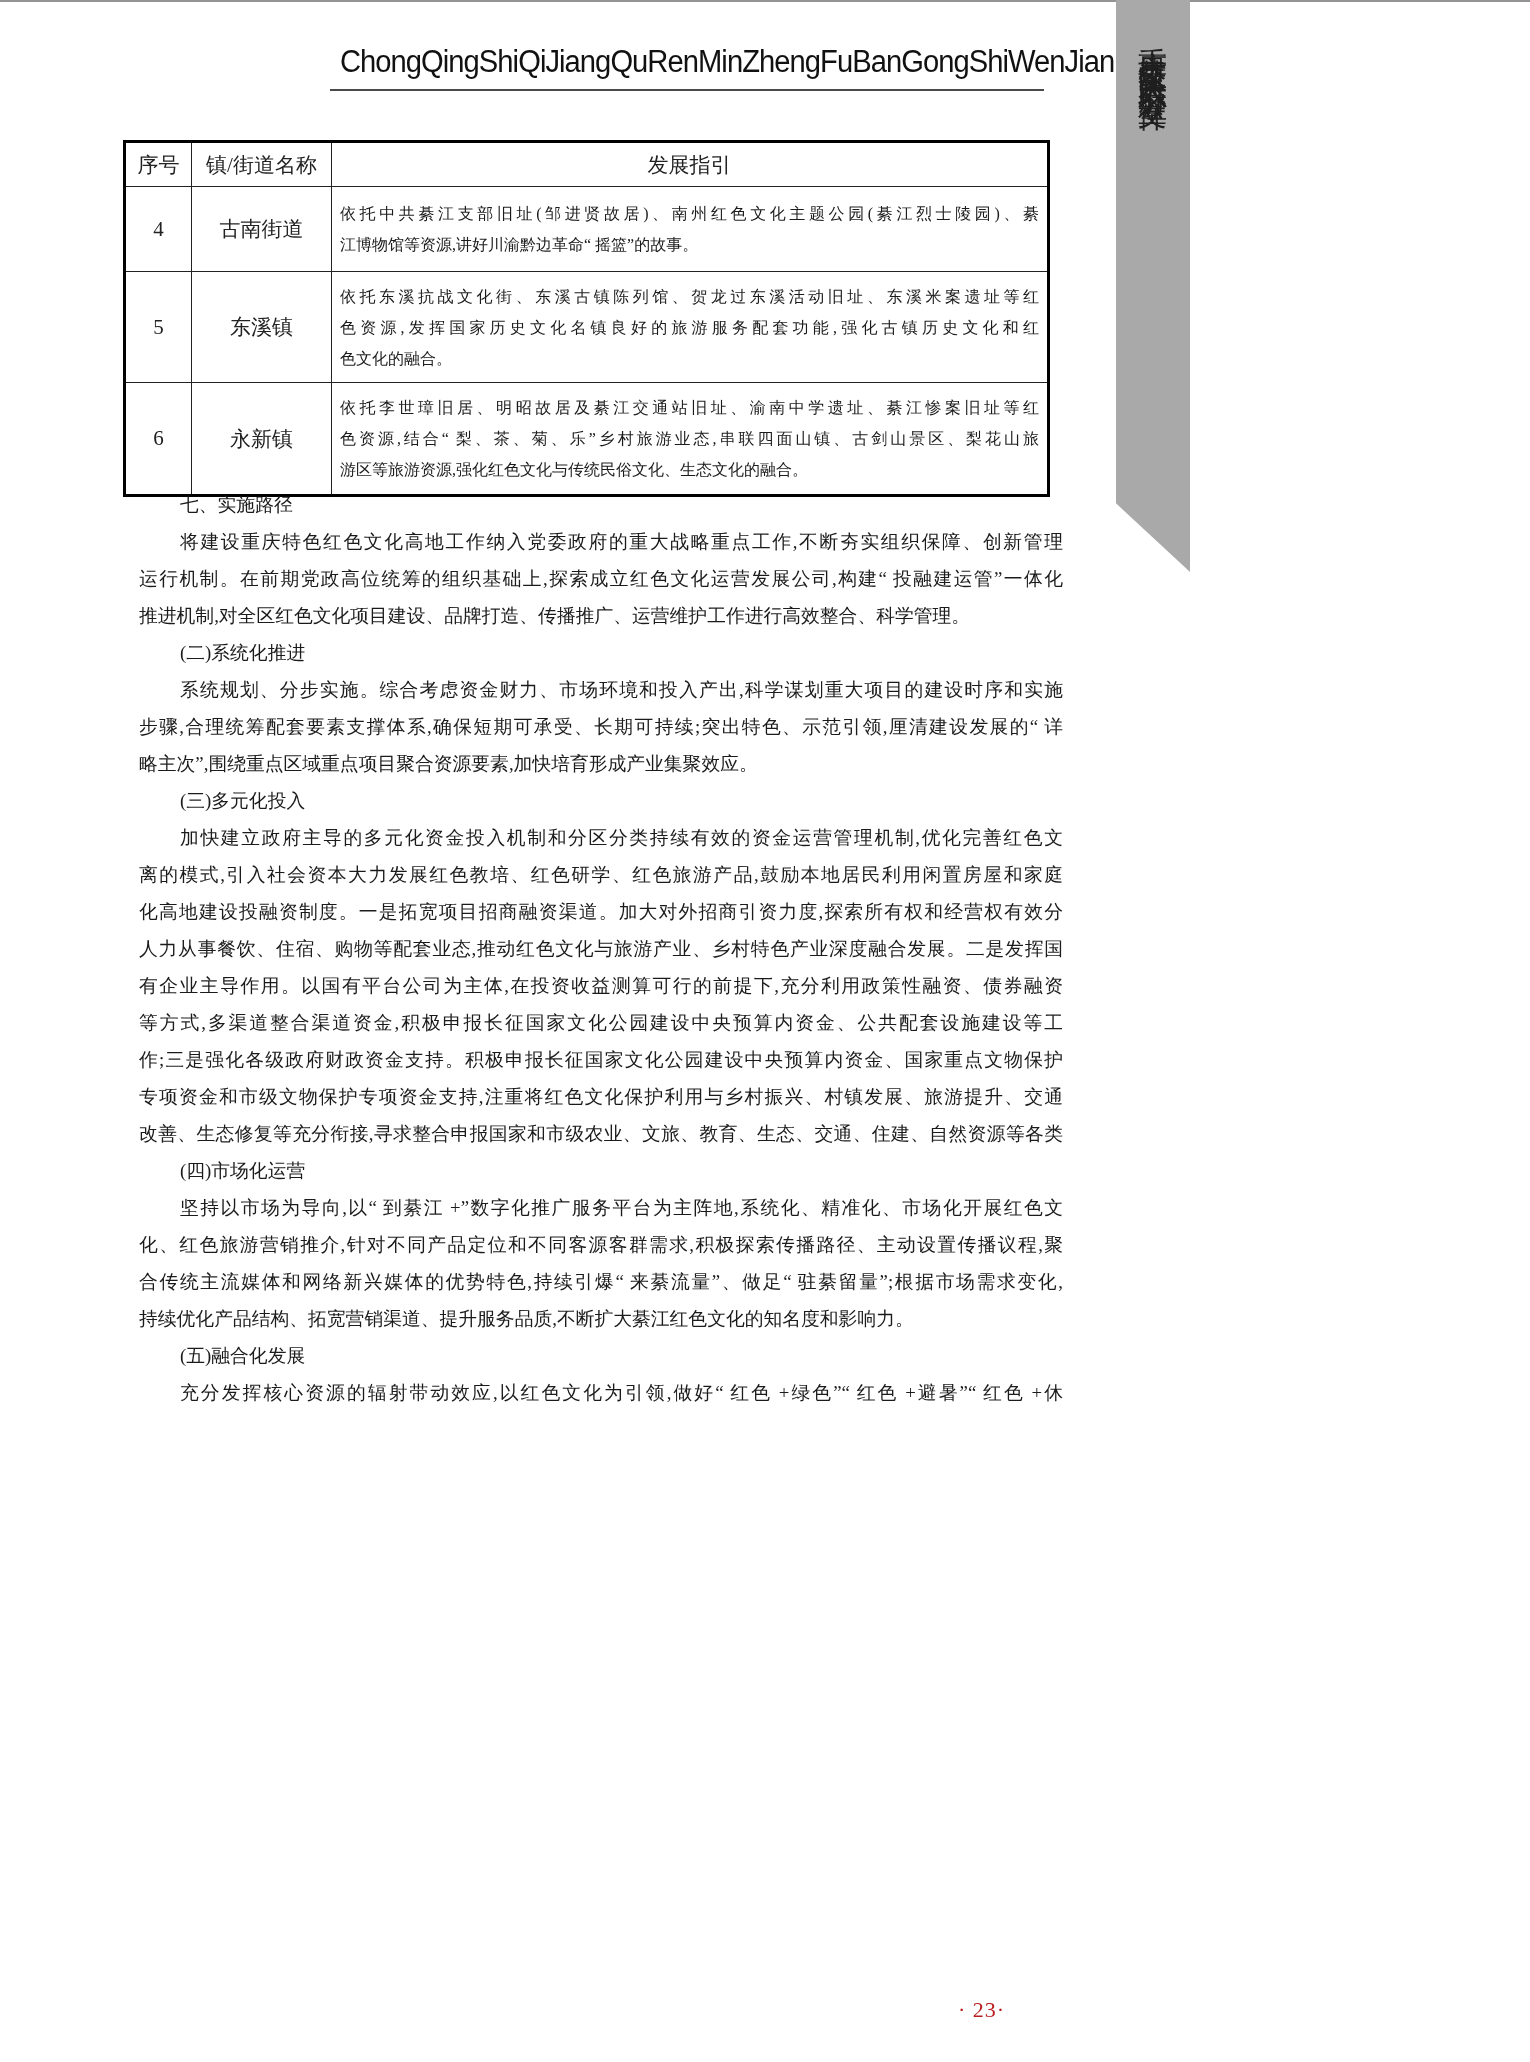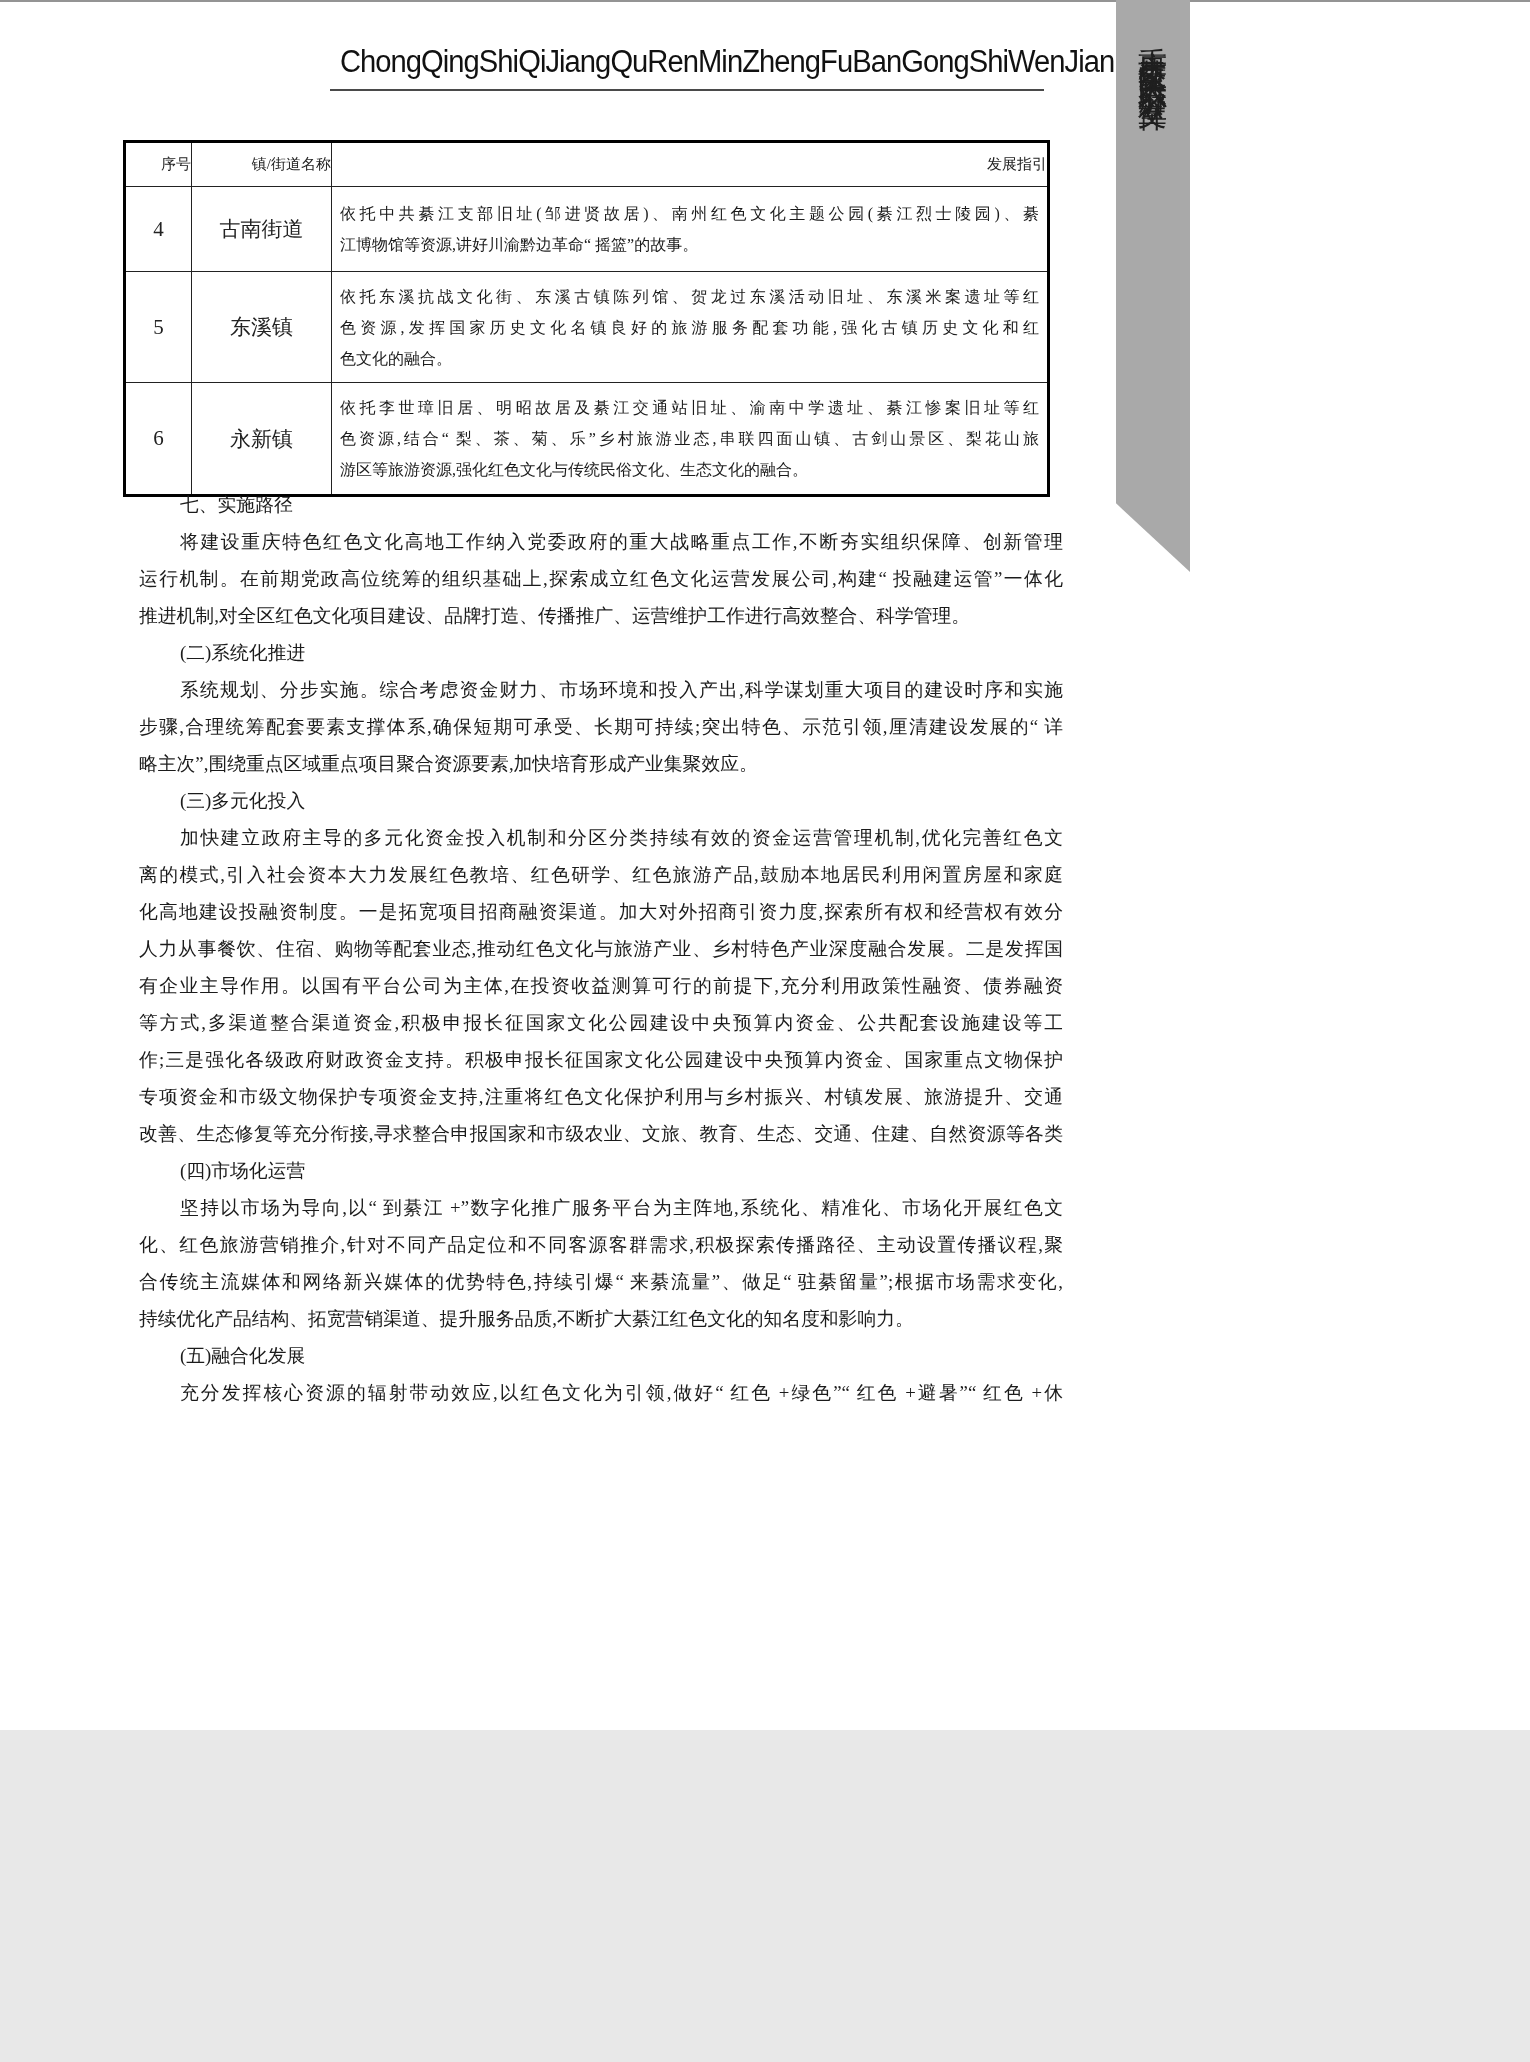--- a/index.html
+++ b/index.html
@@ -1,17 +1,17 @@
 <!DOCTYPE html>
 <html><head>
 <meta charset="utf-8">
 <style>
   html,body{margin:0;padding:0;}
   body{width:1530px;height:2062px;position:relative;background:#e8e8e8;}
-  .page{position:absolute;left:0;top:0;width:1530px;height:1730px;background:#ffffff;
+  .page{position:absolute;left:0;top:0;width:1530px;height:2062px;background:#ffffff;
         font-family:"Liberation Serif","DejaVu Serif",serif;color:#1b1b1b;overflow:hidden;}
   .scan-edge-top{position:absolute;left:0;top:0;width:100%;height:2px;background:#3c3c3c;opacity:.55;}
 
   
   .pinyin{position:absolute;left:318px;top:44px;width:730px;text-align:center;white-space:nowrap;
           font-family:"Liberation Sans","DejaVu Sans",sans-serif;font-size:31px;color:#111;
           transform:scaleX(.94);transform-origin:center;letter-spacing:-1px;}
   .head-rule{position:absolute;left:330px;top:89px;width:714px;height:2px;background:#4a4a4a;}
 
   
@@ -21,21 +21,21 @@
           letter-spacing:4px;color:#1f1f1f;margin-top:24px;font-weight:500;}
 
   
   table.doc-table{position:absolute;left:123px;top:140px;width:924px;border-collapse:collapse;
           border:3px solid #000;table-layout:fixed;}
   .doc-table th,.doc-table td{border:1px solid #222;padding:0;vertical-align:middle;font-weight:normal;}
   .doc-table thead tr{height:45px;}
   .doc-table tbody tr:nth-child(1){height:85px;}
   .doc-table tbody tr:nth-child(2){height:111px;}
   .doc-table tbody tr:nth-child(3){height:113px;}
-  .th-cell{text-align:right;font-size:15px;color:#222;}
+  .th-cell{text-align:center;font-size:21px;color:#222;}
   .td-center{text-align:center;font-size:21px;color:#222;}
   .cell-lines{padding:6px 8px;}
   .cl{white-space:nowrap;overflow:hidden;line-height:31px;font-size:16px;
       text-align:justify;text-align-last:justify;}
   .cl.last{text-align:justify;text-align-last:left;}
 
   
   .bodytext{position:absolute;left:123px;top:486px;width:924px;margin-left:16px;}
   .bl{height:37px;line-height:37px;font-size:18.8px;white-space:nowrap;overflow:hidden;color:#1b1b1b;}
   .bl.h{padding-left:41px;}

